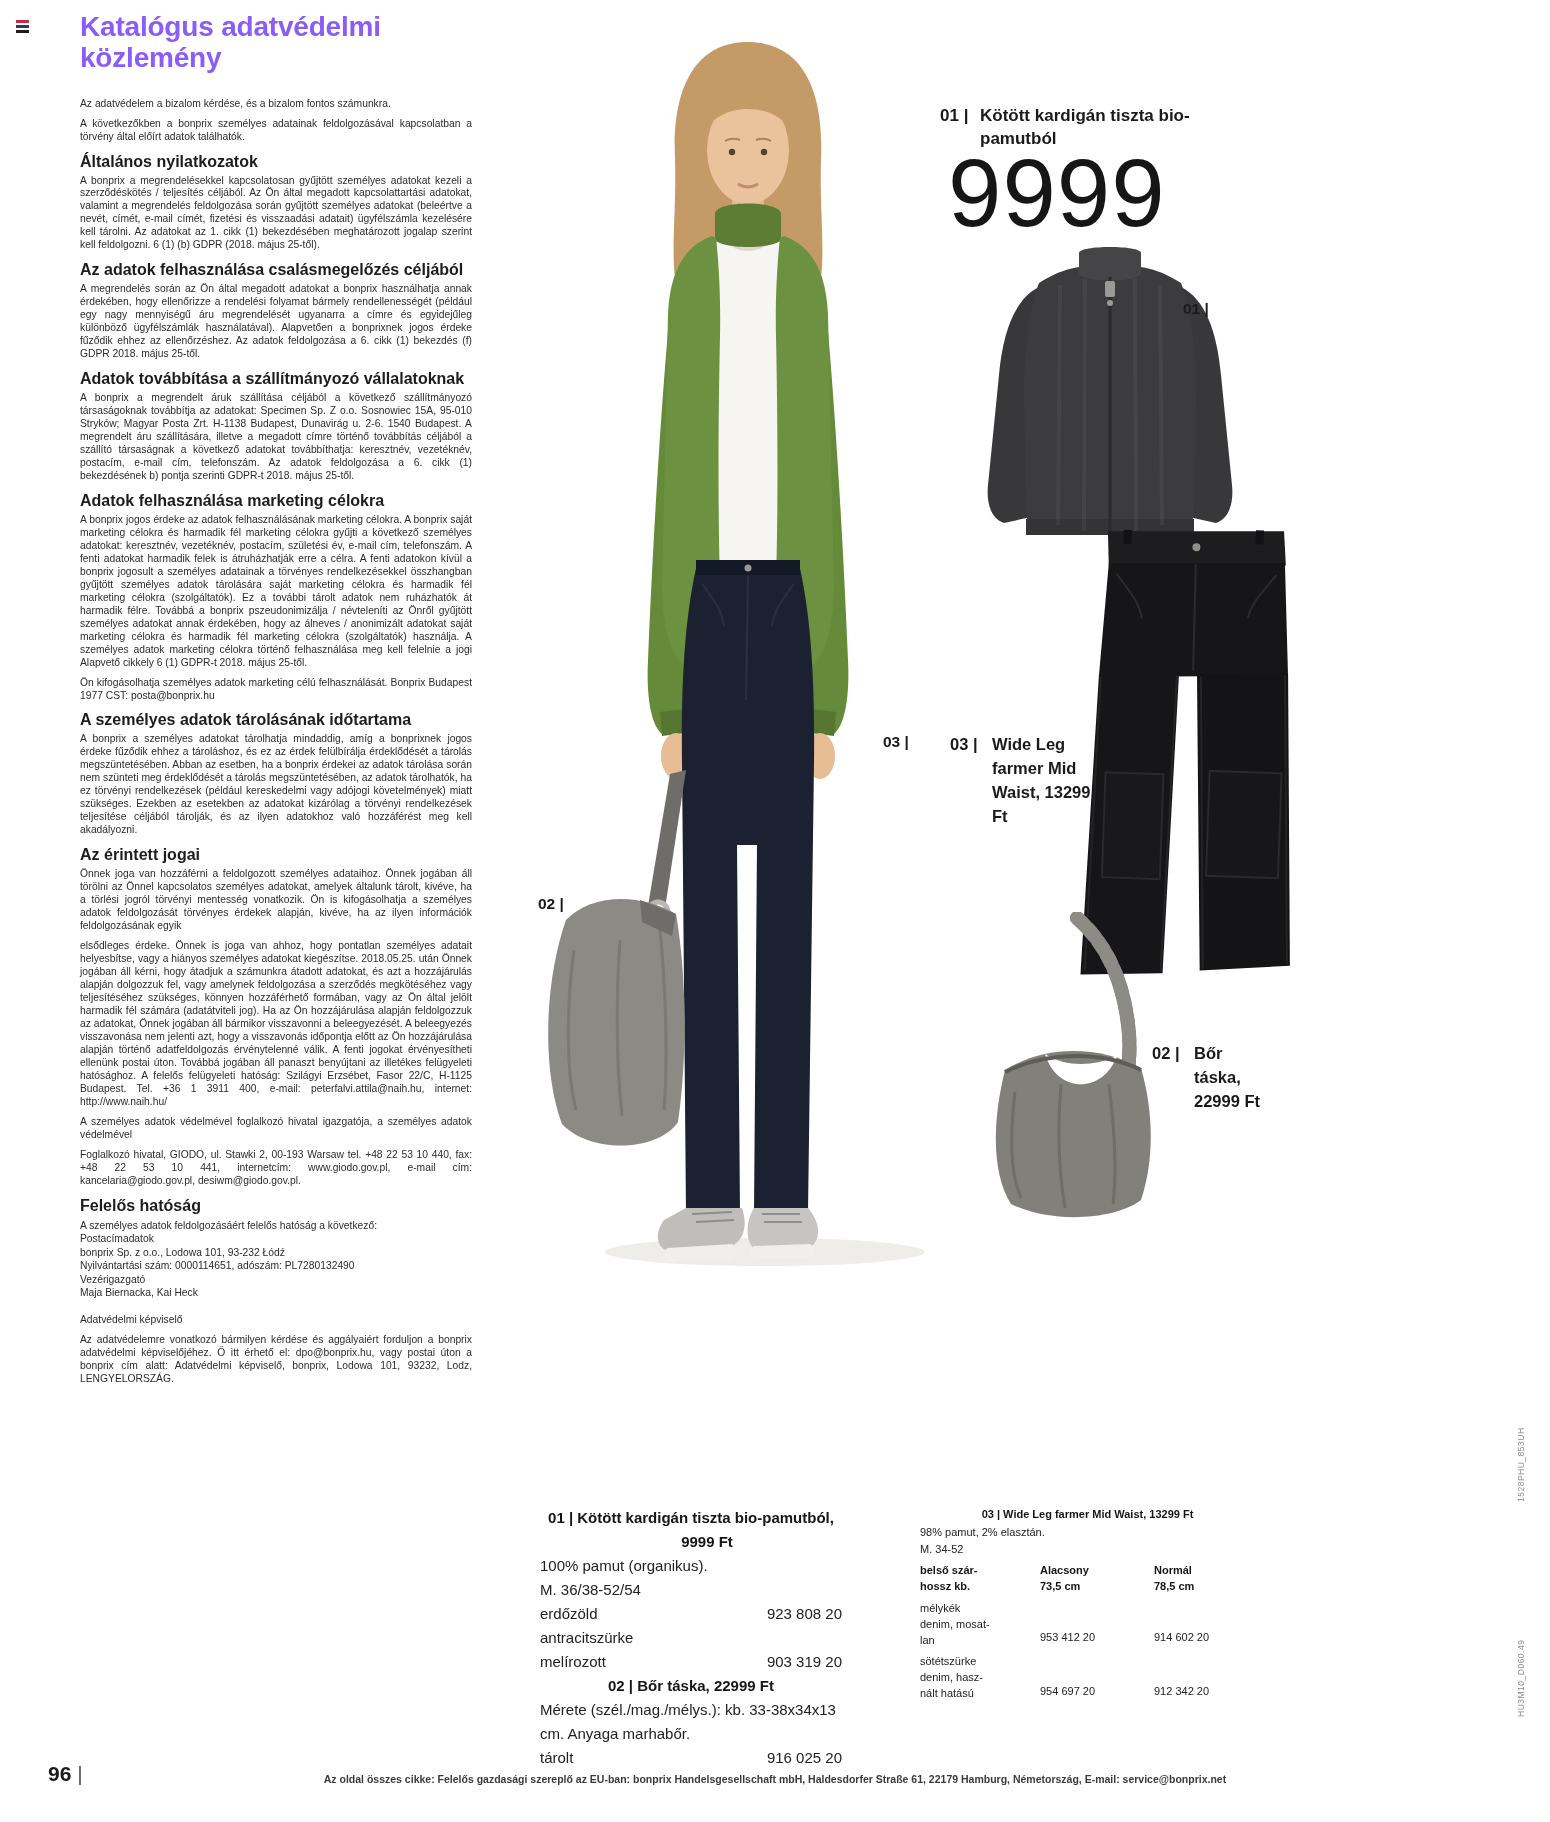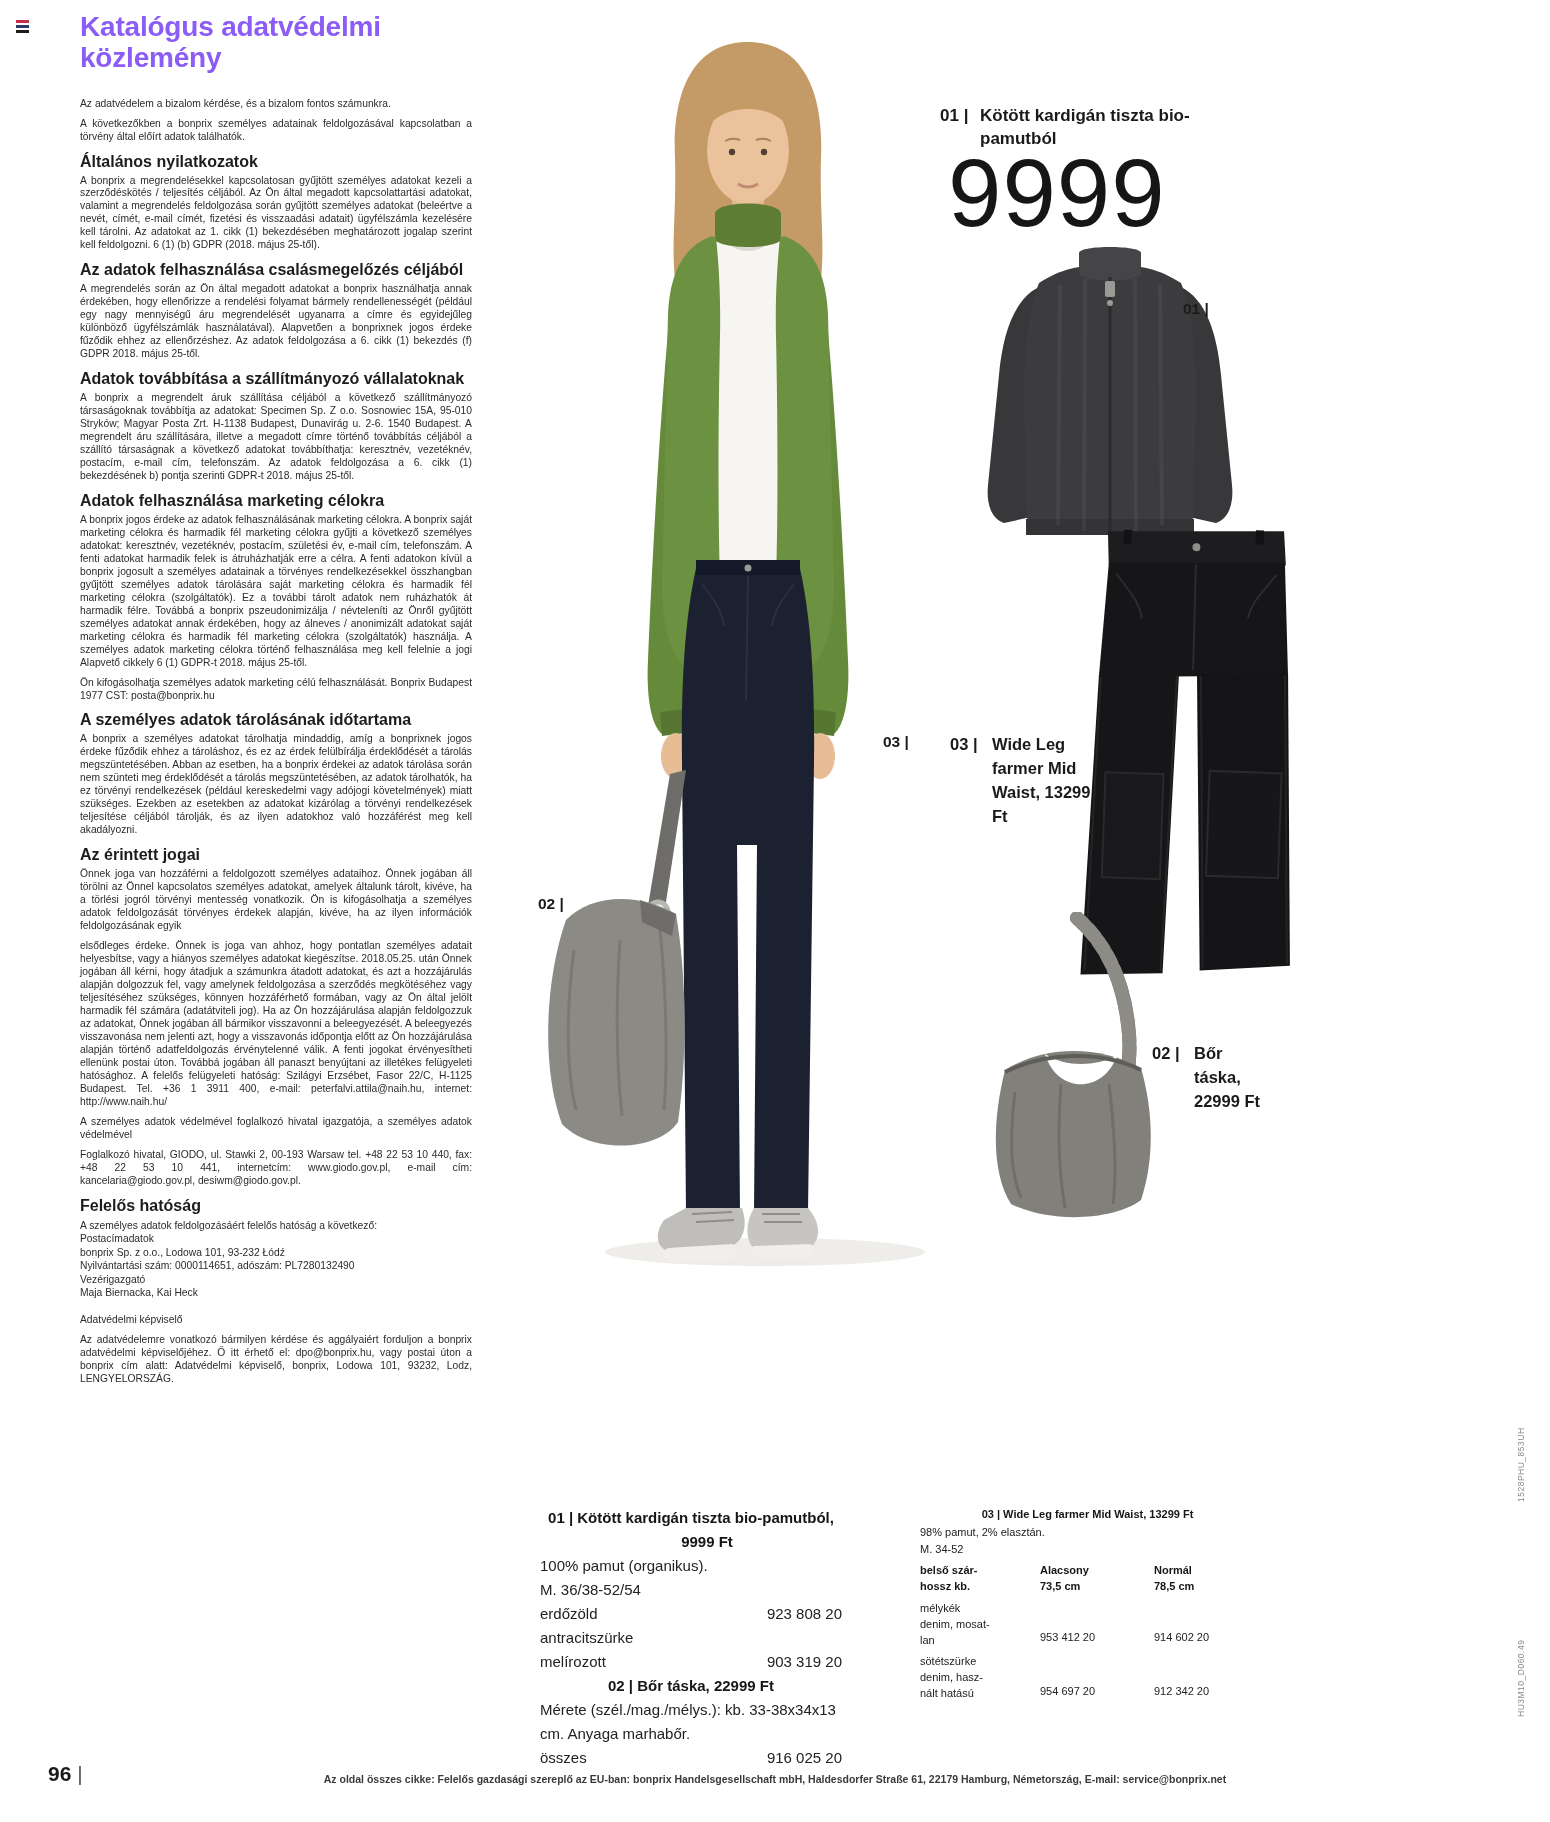--- a/index.html
+++ b/index.html
@@ -243,21 +243,21 @@
     <span>antracitszürke</span>
     <span class="code"></span>
   </div>
   <div class="d-row">
     <span>melírozott</span>
     <span class="code">903 319 20</span>
   </div>
   <div class="d-title">02 | Bőr táska, 22999 Ft</div>
   <div>Mérete (szél./mag./mélys.): kb. 33-38x34x13 cm. Anyaga marhabőr.</div>
   <div class="d-row">
-    <span>összes</span>
+    <span>tárolt</span>
     <span class="code">916 025 20</span>
   </div>
 </div>
 
 <div class="details-right">
   <div class="d-title">03 | Wide Leg farmer Mid Waist, 13299 Ft</div>
   <div>98% pamut, 2% elasztán.</div>
   <div>M. 34-52</div>
   <div class="p3-table">
     <div class="hd">belső szár-

